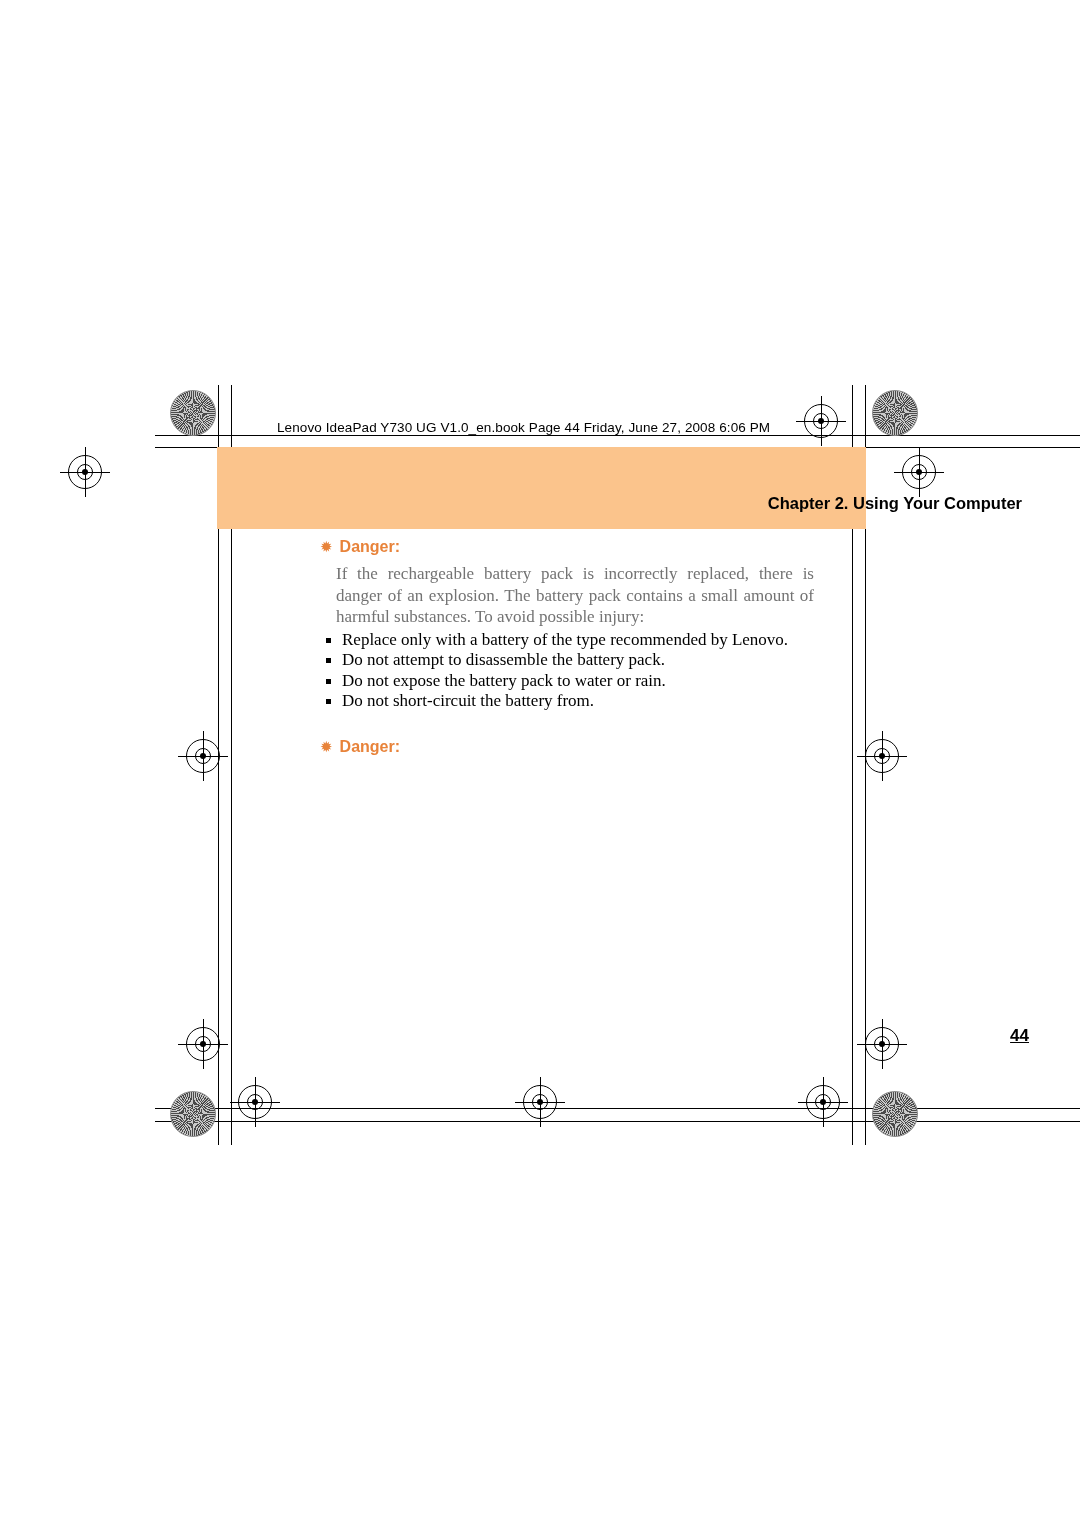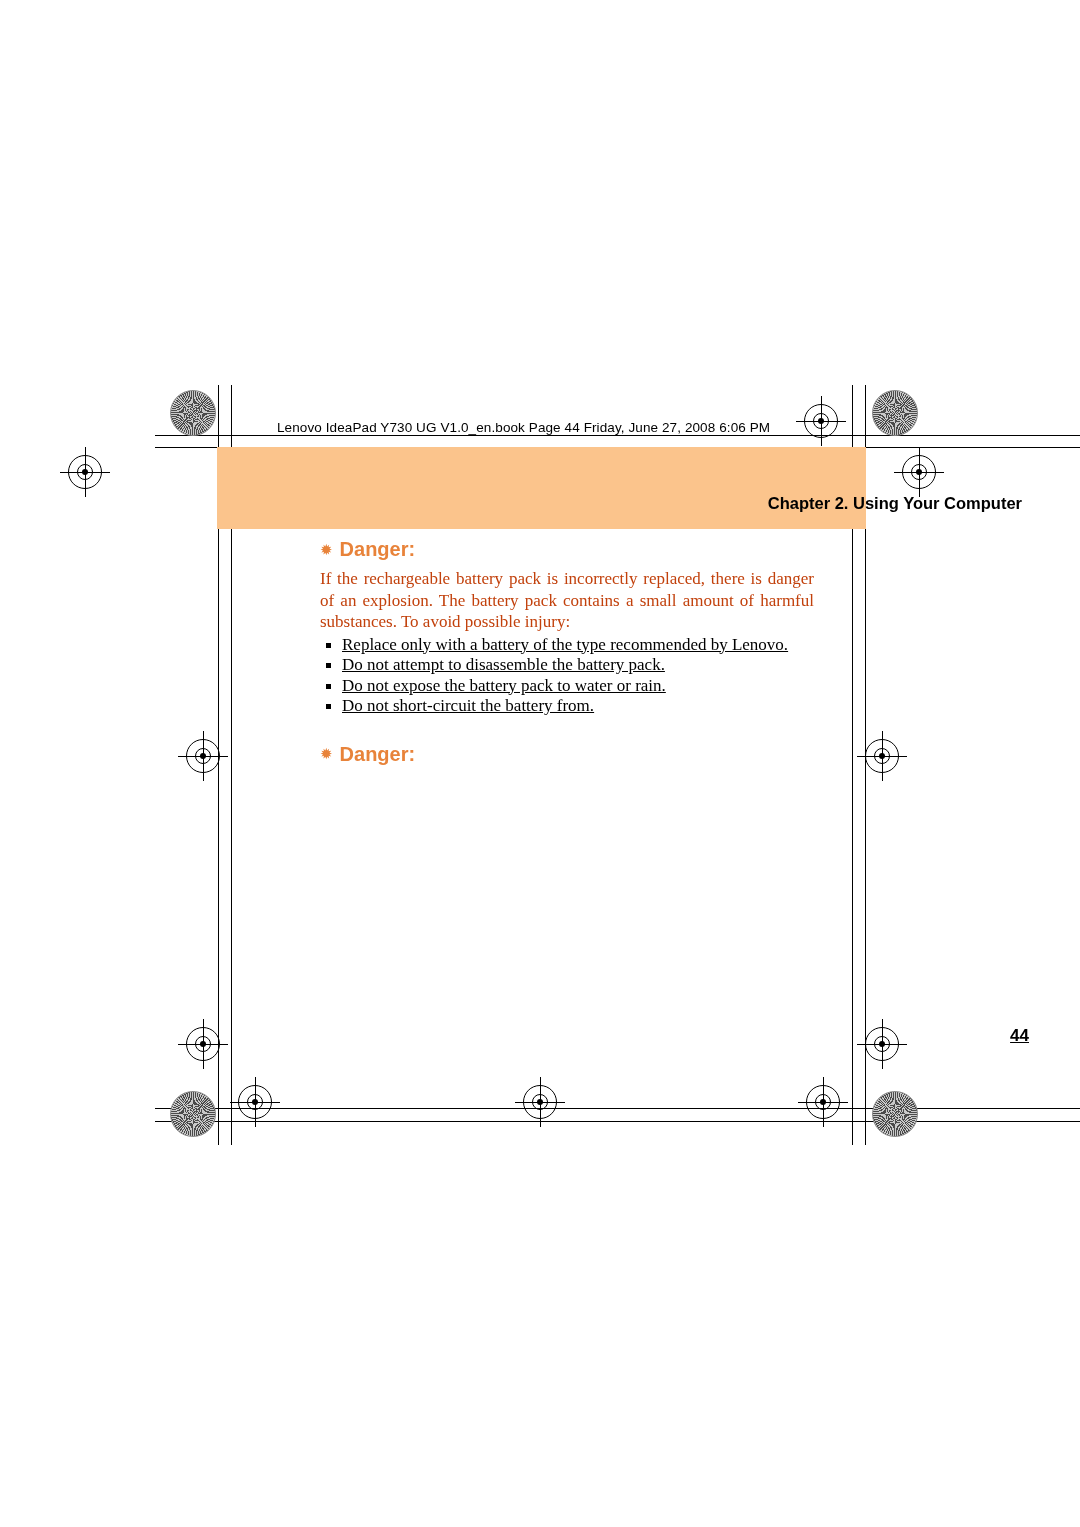--- a/index.html
+++ b/index.html
@@ -146,38 +146,37 @@
   }
   .danger-head .star {
     color: #e8833a;
     font-size: 15px;
     line-height: 1;
     margin-top: 1px;
   }
   .danger-head .label {
     font-family: "Liberation Sans", sans-serif;
     font-weight: bold;
-    font-size: 20px;
+    font-size: 16px;
     color: #e8833a;
   }
 
   .para {
     font-family: "Liberation Serif", serif;
     font-size: 17px;
     line-height: 21.5px;
-    color: #c2410c;
+    color: #737373;
     text-align: justify;
-    margin: 0 0 2px 0;
+    margin: 0 0 2px 16px;
   }
 
   .bullets {
     margin: 0 0 0 0;
     padding: 0;
     list-style: none;
-    text-decoration: underline;
   }
   .bullets li {
     position: relative;
     padding-left: 22px;
     font-family: "Liberation Serif", serif;
     font-size: 17px;
     line-height: 20.5px;
     color: #000;
   }
   .bullets li::before {

